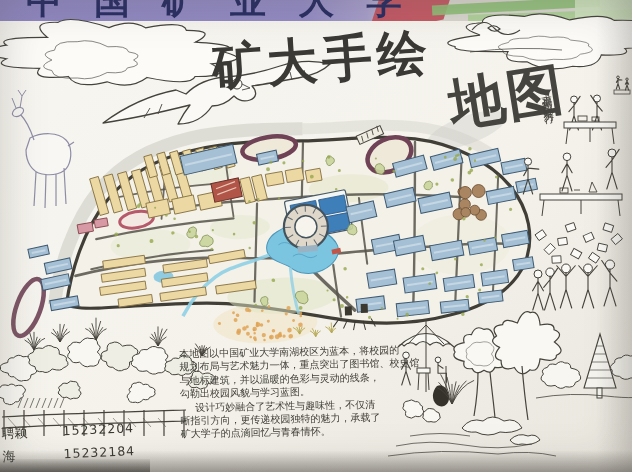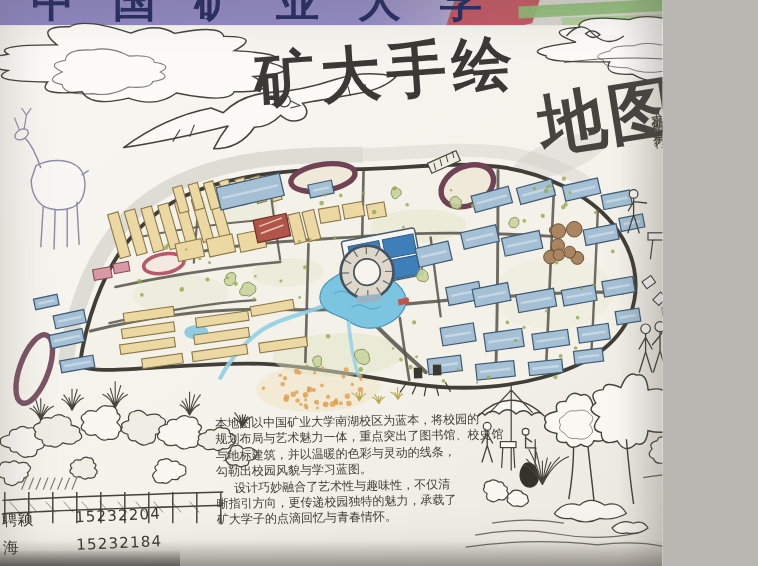--- a/index.html
+++ b/index.html
@@ -1,16 +1,16 @@
 <!DOCTYPE html>
 <html style="--ink: #45433c; --road: #55524a; --boundary: #403e36; --dorm: #ecd8a2; --dormStroke: #8a7648; --roof: #a5c0d4; --roofStroke: #3e5a72; --roofLight: #c9dae6; --water: #7cc5e0; --waterDark: #4a96ba; --track: #6f4255; --trackSmall: #b5596b; --red: #b05548; --pink: #d79aa4; --brown: #a98661; --green: #96a84e; --wash: #dfe5c6; --orange: #dfa356; --bannerPurple: #8e86c0; --bannerText: #272c62; --bannerRed: #c14f5c; --bannerGreen: #8fbe77;"><head>
 <meta charset="utf-8">
 <style>
   html,body{margin:0;padding:0;background:#b9b7b2;}
-  .photo{position:relative;width:552px;height:472px;overflow:hidden;background:#cfcdc8;
+  .photo{position:relative;width:632px;height:472px;overflow:hidden;background:#cfcdc8;
          font-family:"DejaVu Sans",sans-serif;}
   
   .banner{position:absolute;top:0;left:0;width:632px;height:21px;overflow:hidden;
           background:linear-gradient(90deg,#8e86c0 0%,#938bc4 48%,#a79ecb 58%,#d8d5cf 66%,#d8d5cf 100%);}
   .banner-red{position:absolute;left:372px;top:-6px;width:78px;height:32px;background:var(--bannerRed,#c14f5c);
           transform:rotate(-12deg) skewX(-30deg);opacity:.92;}
   .banner-green1{position:absolute;left:432px;top:1px;width:168px;height:10px;background:var(--bannerGreen,#8fbe77);
           transform:rotate(-3deg);opacity:.9;}
   .banner-green2{position:absolute;left:468px;top:12px;width:164px;height:8px;background:#a8cf90;
           transform:rotate(-2deg);opacity:.85;}

